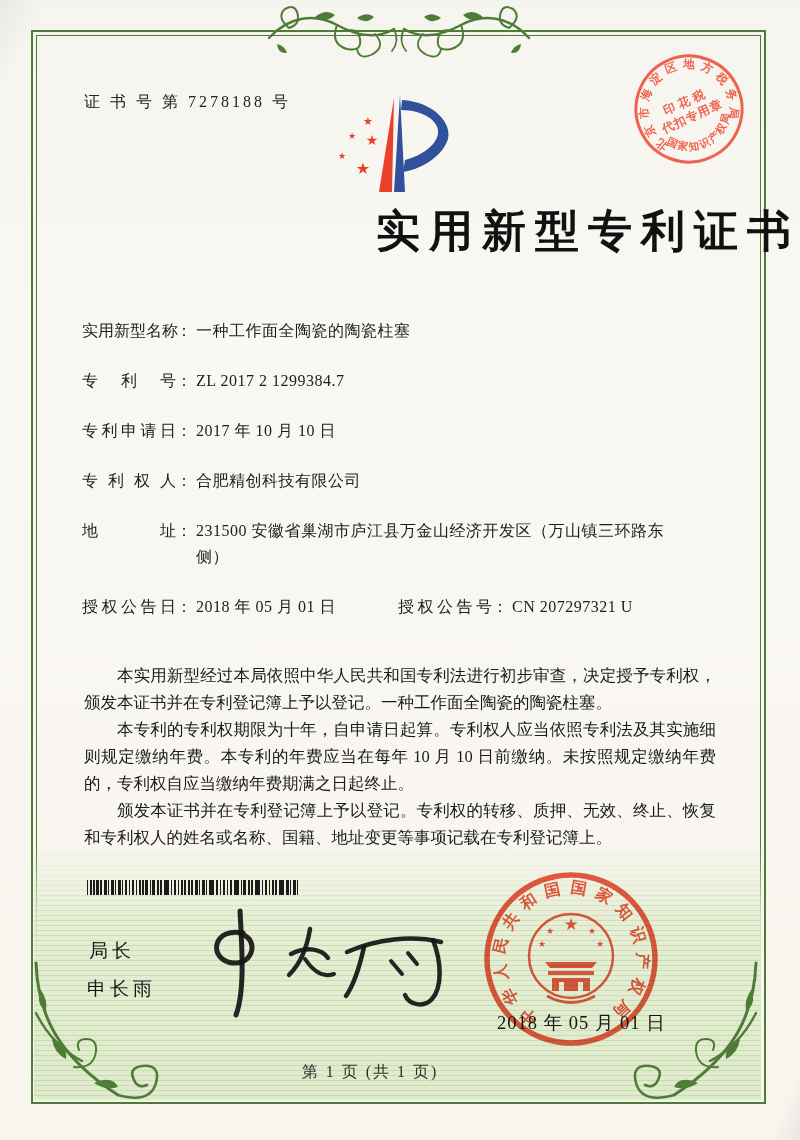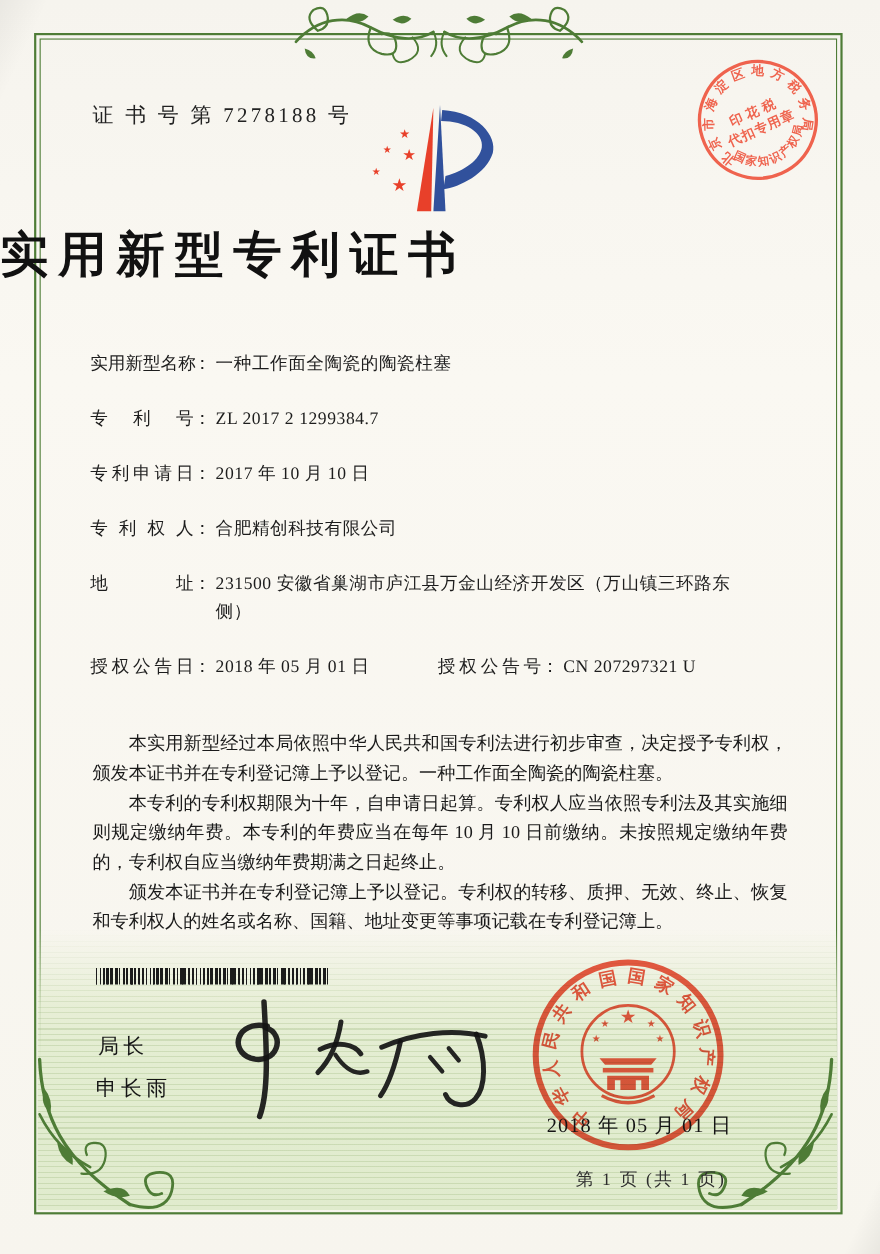--- a/index.html
+++ b/index.html
@@ -22,24 +22,24 @@
   .green-zone{
     position:absolute; left:34px; top:845px; width:727px; height:255px;
     background:linear-gradient(180deg, rgba(228,237,209,0) 0px, rgba(228,237,209,.85) 70px, #e3edd1 120px, #e0ebcd 255px);
   }
   .green-zone::before{
     content:""; position:absolute; inset:0;
     background:repeating-linear-gradient(180deg, rgba(125,160,88,.22) 0 1px, rgba(125,160,88,0) 1px 5px);
     -webkit-mask-image:linear-gradient(180deg, transparent 0, #000 90px);
     mask-image:linear-gradient(180deg, transparent 0, #000 90px);
   }
-  .cert-no{position:absolute; left:84px; top:92px; font-size:19px; letter-spacing:3px; color:#222;}
+  .cert-no{position:absolute; left:84px; top:92px; font-size:16px; letter-spacing:3px; color:#222;}
   .logo{position:absolute; left:330px; top:92px;}
   .doc-title{
-    position:absolute; left:0; right:0; top:202px; text-align:left;
+    position:absolute; left:0; right:0; top:202px; text-align:right;
     font-size:44px; font-weight:bold; letter-spacing:9px; color:#111;
   }
   .fields{position:absolute; left:82px; top:318px; width:636px; font-size:16px;}
   .frow{margin-bottom:24px; line-height:26px; white-space:nowrap;}
   .flabel{display:inline-block; width:94px; text-align:justify; text-align-last:justify; vertical-align:top;}
   .fcolon{display:inline-block; vertical-align:top;}
   .fvalue{display:inline-block; margin-left:4px; vertical-align:top; white-space:normal; width:500px; letter-spacing:.5px;}
   .frow.last{display:flex; white-space:nowrap;}
   .pair2{margin-left:62px;}
   .pair2 .fvalue{width:auto;}
@@ -55,21 +55,21 @@
       repeating-linear-gradient(90deg,#1b1b1b 0 1px, transparent 1px 6.5px),
       repeating-linear-gradient(90deg, transparent 0 9px, #1b1b1b 9px 11px, transparent 11px 23px);
   }
   .commissioner-title{position:absolute; left:89px; top:938px; font-size:19px; letter-spacing:4px; color:#161616;
     font-family:"Liberation Sans","DejaVu Sans",sans-serif;}
   .commissioner-name{position:absolute; left:87px; top:976px; font-size:19px; letter-spacing:4px; color:#161616;
     font-family:"Liberation Sans","DejaVu Sans",sans-serif;text-align:right;}
   .signature{position:absolute; left:195px; top:903px;}
   .seal{position:absolute; left:482px; top:870px; opacity:.93; mix-blend-mode:multiply;}
   .seal-date{position:absolute; left:497px; top:1010px; font-size:18.5px; letter-spacing:1px; color:#141414; z-index:5;}
-  .footer{position:absolute; left:80px; top:1062px; width:580px; text-align:right; font-size:16px; color:#2e2e2e; letter-spacing:2px;}
+  .footer{position:absolute; left:80px; top:1062px; width:580px; text-align:center; font-size:16px; color:#2e2e2e; letter-spacing:2px;}
   .tax-stamp{position:absolute; left:632px; top:52px; transform:rotate(-24deg); opacity:.88;}
   .ornament-top{position:absolute; left:263px; top:4px;}
   .ornament-bl{position:absolute; left:28px; top:955px;}
   .ornament-br{position:absolute; left:622px; top:955px;}
   .g-stroke{stroke:var(--frame-green); fill:none; stroke-linecap:round;}
   .g-fill{fill:var(--frame-green);}
   .r-stroke{stroke:var(--seal-red); fill:none;}
   .r-fill{fill:var(--seal-red);}
   .seal-text{fill:var(--seal-red); font-weight:bold; font-family:"Liberation Serif",serif;}
   .ink{stroke:#131313; fill:none; stroke-linecap:round; stroke-linejoin:round; opacity:.92;}

